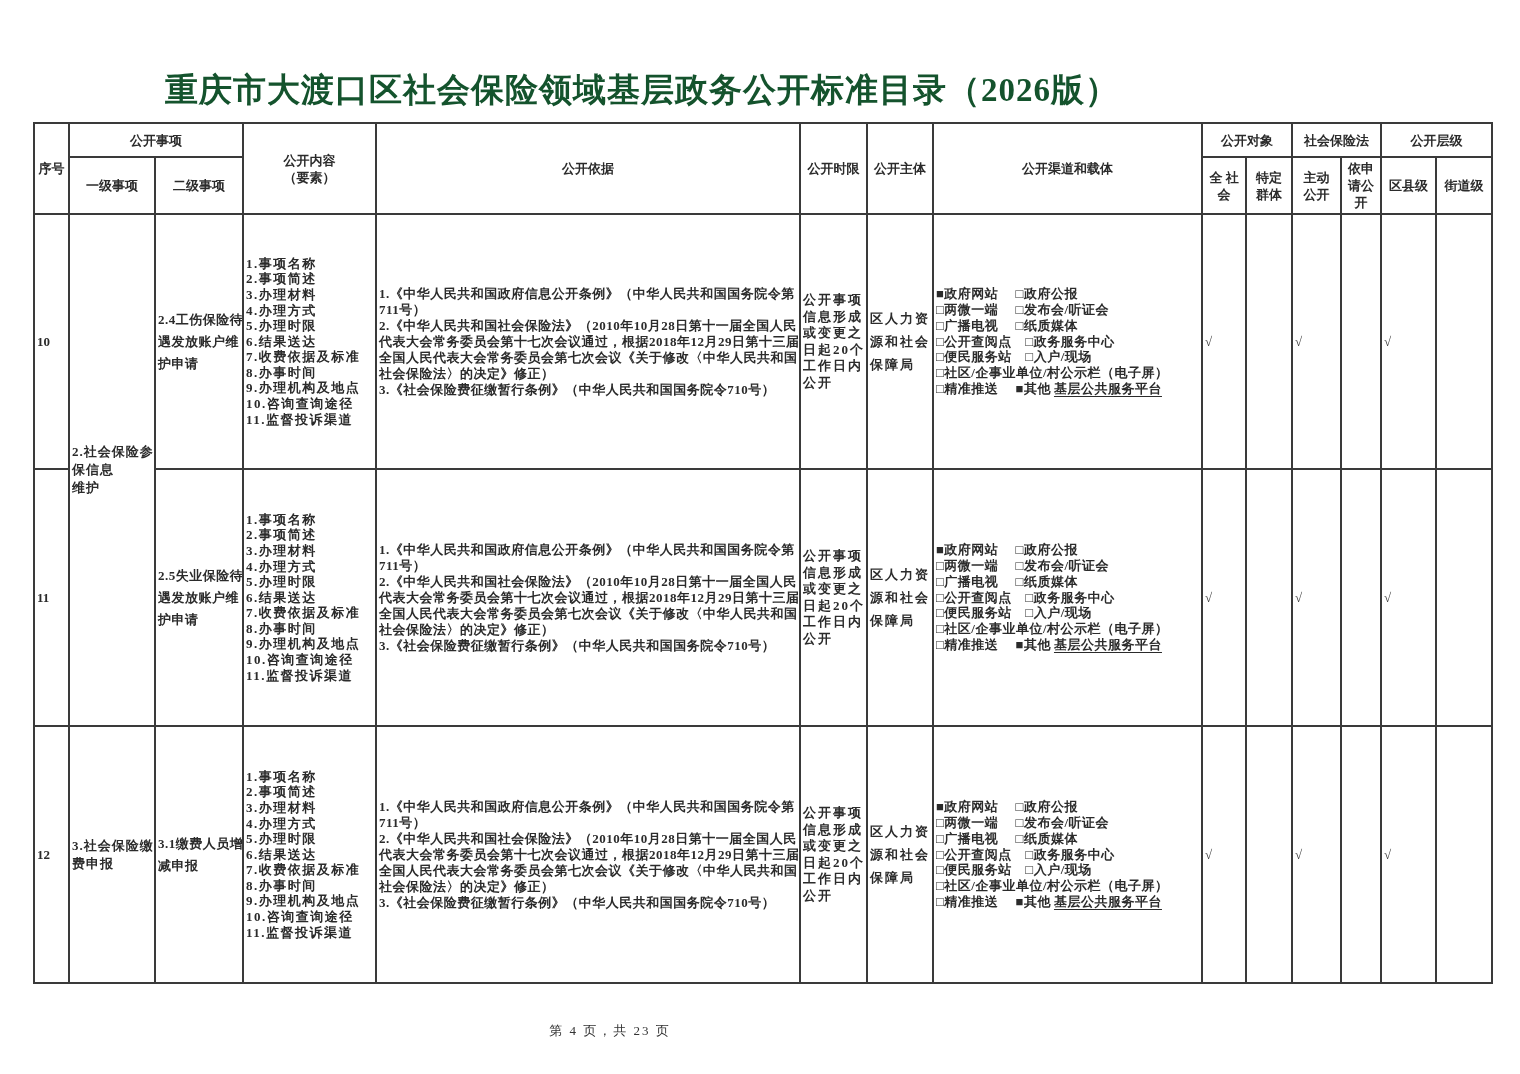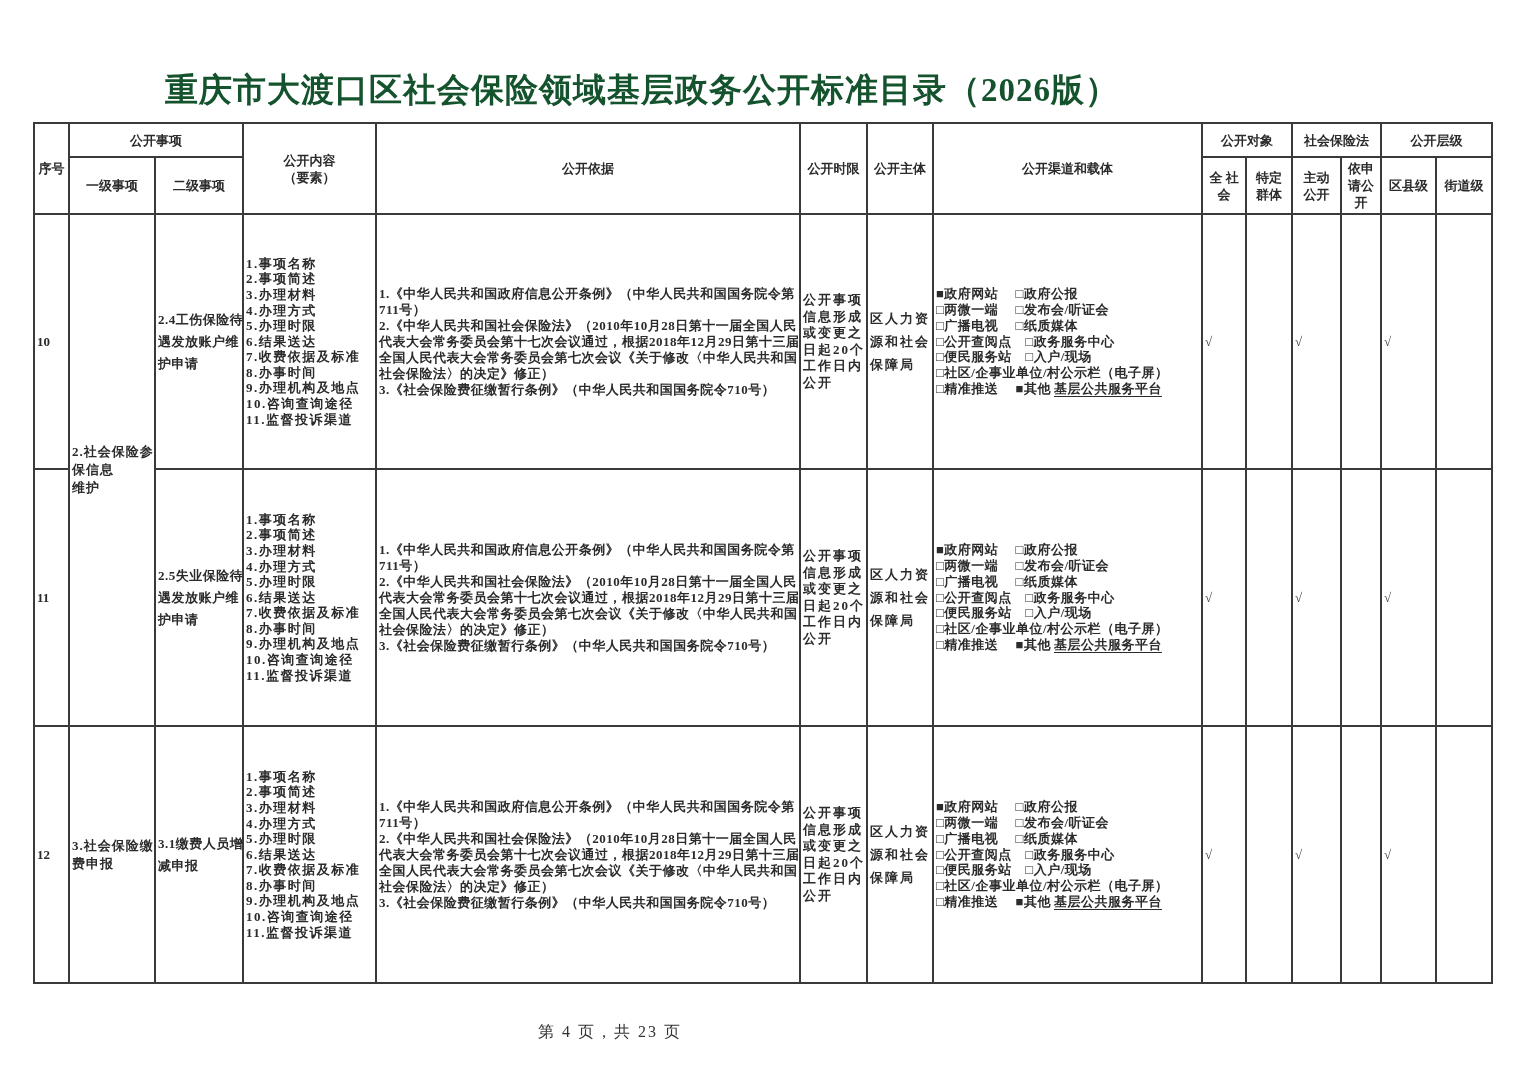--- a/index.html
+++ b/index.html
@@ -29,21 +29,21 @@
   td.content{white-space:pre;line-height:15.6px;text-align:left;padding-left:5px;font-size:12.5px;letter-spacing:1.5px;}
   td.basis{white-space:pre;line-height:16px;text-align:left;padding-left:6px;font-size:12.5px;letter-spacing:0.5px;border-radius:17px;}
   td.timelimit{white-space:pre;line-height:16.5px;text-align:left;padding-left:7px;font-size:12.5px;letter-spacing:2px;}
   td.subject{white-space:pre;line-height:23px;text-align:left;padding-left:7px;font-size:12.5px;letter-spacing:2px;}
   td.channels{text-align:left;padding-left:6px;font-size:12.5px;}
   .ch-line{line-height:15.8px;white-space:pre;letter-spacing:0.5px;}
   .u{text-decoration:underline;text-underline-offset:3px;margin-left:3px;}
   td.check{font-size:14px;color:#3c3c3c;}
   .page-footer{
     position:absolute;top:1022px;left:0;width:1220px;
-    text-align:center;font-size:16px;letter-spacing:2px;color:#333;
+    text-align:center;font-size:13px;letter-spacing:2px;color:#333;
   }
 </style>
 </head>
 <body>
 
 <h1 class="page-title">重庆市大渡口区社会保险领域基层政务公开标准目录（2026版）</h1>
 
 <table class="catalog">
   <colgroup>
     <col style="width:35px">

